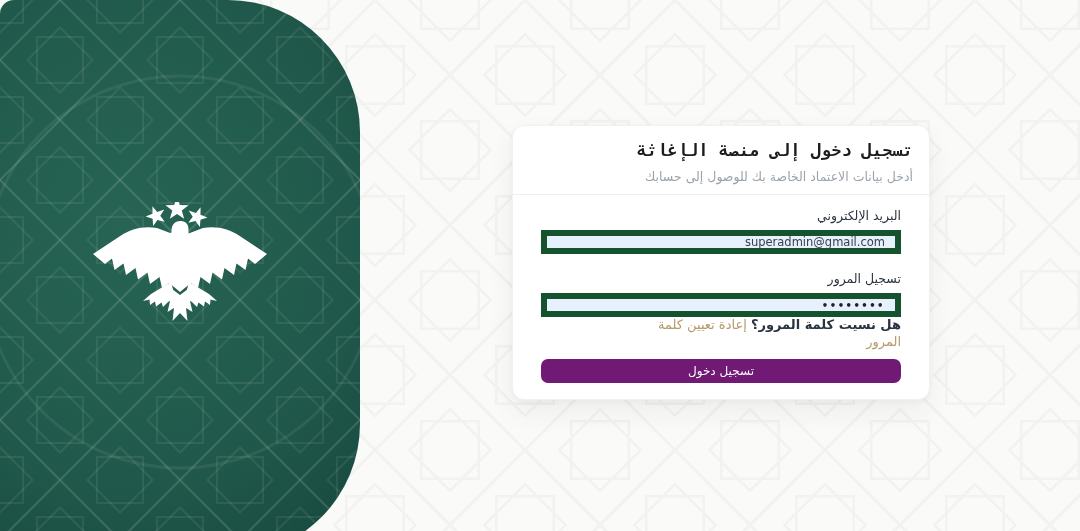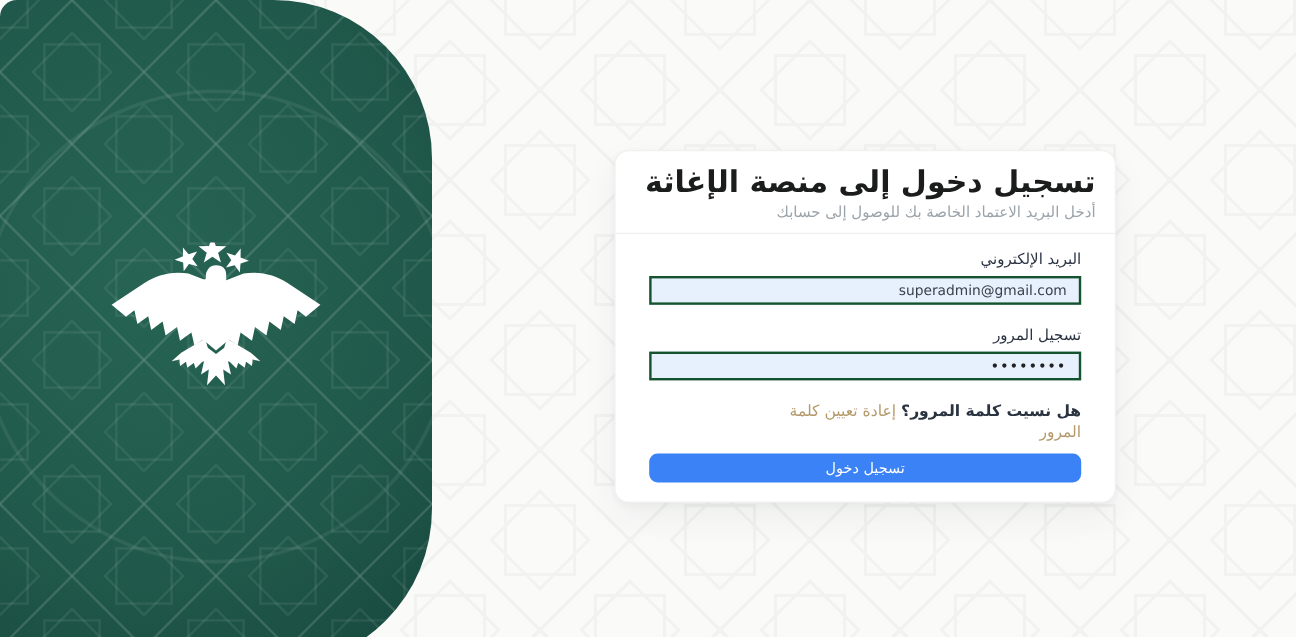--- a/index.html
+++ b/index.html
@@ -21,42 +21,42 @@
   .logo { position:absolute; left:85px; top:202px; width:190px; height:128px; }
 
   
   .card {
     position:absolute; left:512px; top:125px; width:418px;
     background:#ffffff; border:1px solid #f0f1f0; border-radius:12px;
     box-shadow:0 12px 28px rgba(40,60,55,0.06), 0 2px 6px rgba(40,60,55,0.04);
     direction:rtl; text-align:right;
   }
   .card-header { padding:12px 16px 9px; }
-  .card-title { font-size:25px; font-weight:bold; color:#1b1c1c; line-height:27px; letter-spacing:-0.2px; }
+  .card-title { font-size:17px; font-weight:bold; color:#1b1c1c; line-height:27px; letter-spacing:-0.2px;font-family:Liberation Mono, monospace; }
   .card-subtitle { margin-top:4px; font-size:12.5px; color:#9ba3ab; line-height:16px; }
   .card-divider { height:1px; background:#edf0f1; }
   .card-body { padding:11px 28px 16px; }
 
   .field-label { display:block; font-size:12.5px; font-weight:500; color:#2b3443; line-height:17px; margin-bottom:6px; }
   .text-input {
-    display:block; width:100%; height:24px; border:2px solid #14532d; border-radius:0;
+    display:block; width:100%; height:24px; border:6px solid #14532d; border-radius:0;
     background:#e7f0fd; padding:0 10px; font-family:"DejaVu Sans", sans-serif;
     font-size:11.5px; color:#3a4048; direction:ltr; text-align:right; outline:none;
   }
   .pw { font-size:10px; font-weight:bold; letter-spacing:1.5px; color:#222; }
   .field + .field { margin-top:16px; }
   .field-email { margin-top:1px; }
 
-  .forgot { margin-top:19px; max-width:252px; font-size:13px; line-height:16.5px; }
+  .forgot { max-width:252px; font-size:13px; line-height:16.5px; }
   .forgot-q { font-weight:bold; color:#2a3340; }
   .forgot-link { color:#b49a6b; text-decoration:none; font-weight:500; cursor:pointer; }
 
   .login-btn {
     display:block; width:100%; height:24px; margin-top:9px;
-    background:#3b82f6; color:#ffffff; border:none; border-radius:7px;
+    background:#701a75; color:#ffffff; border:none; border-radius:7px;
     font-family:"DejaVu Sans", sans-serif; font-size:12px; font-weight:500;
     line-height:24px; text-align:center; cursor:pointer;
   }
 </style>
 </head>
 <body>
 
 <div class="page">
 
   <svg class="bg-svg" xmlns="http://www.w3.org/2000/svg">
@@ -121,21 +121,21 @@
         <path d="M104,80 L124,92 L132,99 L125.5,97.5 L125,103 L120,99.5 L119,104.5 L113.5,100.5 L112,105 L106,99 L101,91 Z"></path>
 
         <path d="M87,87 L79,101 L85,99 L82.5,110 L89,106 L87.5,119 L95,111 L102.5,119 L101,106 L107.5,110 L105,99 L111,101 L103,87 L95,93 Z"></path>
       </g>
     </svg>
   </div>
 
   <div class="card">
     <div class="card-header">
       <div class="card-title">تسجيل دخول إلى منصة الإغاثة</div>
-      <div class="card-subtitle">أدخل البريد الاعتماد الخاصة بك للوصول إلى حسابك</div>
+      <div class="card-subtitle">أدخل بيانات الاعتماد الخاصة بك للوصول إلى حسابك</div>
     </div>
     <div class="card-divider"></div>
     <div class="card-body">
 
       <div class="field field-email">
         <label class="field-label">البريد الإلكتروني</label>
         <input class="text-input" type="text" value="superadmin@gmail.com" style="">
       </div>
 
       <div class="field">

